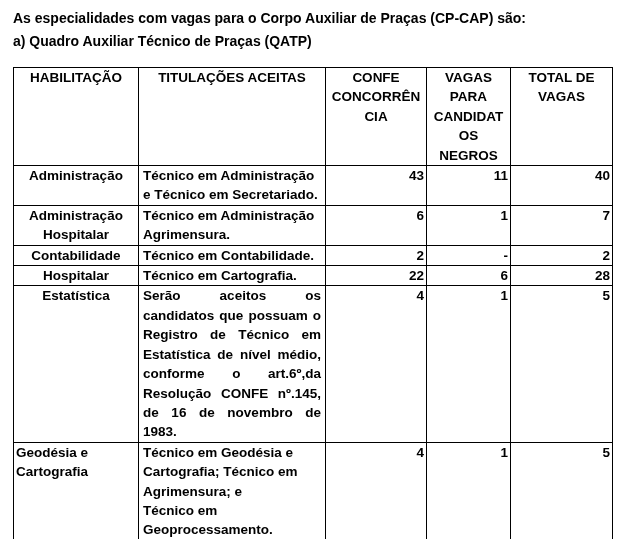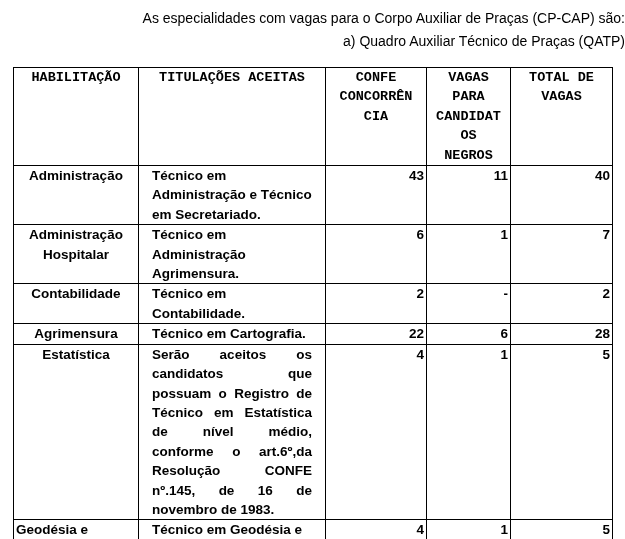--- a/index.html
+++ b/index.html
@@ -10,25 +10,24 @@
     height: 539px;
     overflow: hidden;
     font-family: "Liberation Sans", sans-serif;
     color: #000000;
     -webkit-font-smoothing: antialiased;
   }
   .page {
     padding: 7px 0 0 13px;
   }
   .title-line {
-    font-weight: normal;
+    font-weight: bold;
     font-size: 14px;
     line-height: 23px;
     white-space: nowrap;
-    text-align: right;
   }
   table.spec-table {
     border-collapse: collapse;
     table-layout: fixed;
     width: 599px;
     margin-top: 14px;
   }
   .spec-table th,
   .spec-table td {
     border: 1px solid #000000;
@@ -36,33 +35,32 @@
     font-size: 13.5px;
     line-height: 19.4px;
     font-weight: bold;
     white-space: pre-line;
     overflow: hidden;
   }
   .spec-table th {
     font-weight: bold;
     text-align: center;
     padding: 0 2px;
-    font-family: Liberation Mono, monospace;
   }
   td.col-hab {
     text-align: center;
     padding: 0 3px;
   }
   td.col-hab.left {
     text-align: left;
     padding: 0 2px;
   }
   td.col-tit {
     text-align: left;
-    padding: 0 13px;
+    padding: 0 4px;
   }
   td.col-tit.justify {
     text-align: justify;
   }
   td.col-num {
     text-align: right;
     padding: 0 2px;
   }
 </style>
 </head>
@@ -115,21 +113,21 @@
         <td class="col-num">7</td>
       </tr>
       <tr>
         <td class="col-hab">Contabilidade</td>
         <td class="col-tit">Técnico em Contabilidade.</td>
         <td class="col-num">2</td>
         <td class="col-num">-</td>
         <td class="col-num">2</td>
       </tr>
       <tr>
-        <td class="col-hab">Agrimensura</td>
+        <td class="col-hab">Hospitalar</td>
         <td class="col-tit">Técnico em Cartografia.</td>
         <td class="col-num">22</td>
         <td class="col-num">6</td>
         <td class="col-num">28</td>
       </tr>
       <tr>
         <td class="col-hab">Estatística</td>
         <td class="col-tit justify">Serão aceitos os candidatos que possuam o Registro de Técnico em Estatística de nível médio, conforme o art.6º,da Resolução CONFE nº.145, de 16 de novembro de 1983.</td>
         <td class="col-num">4</td>
         <td class="col-num">1</td>

